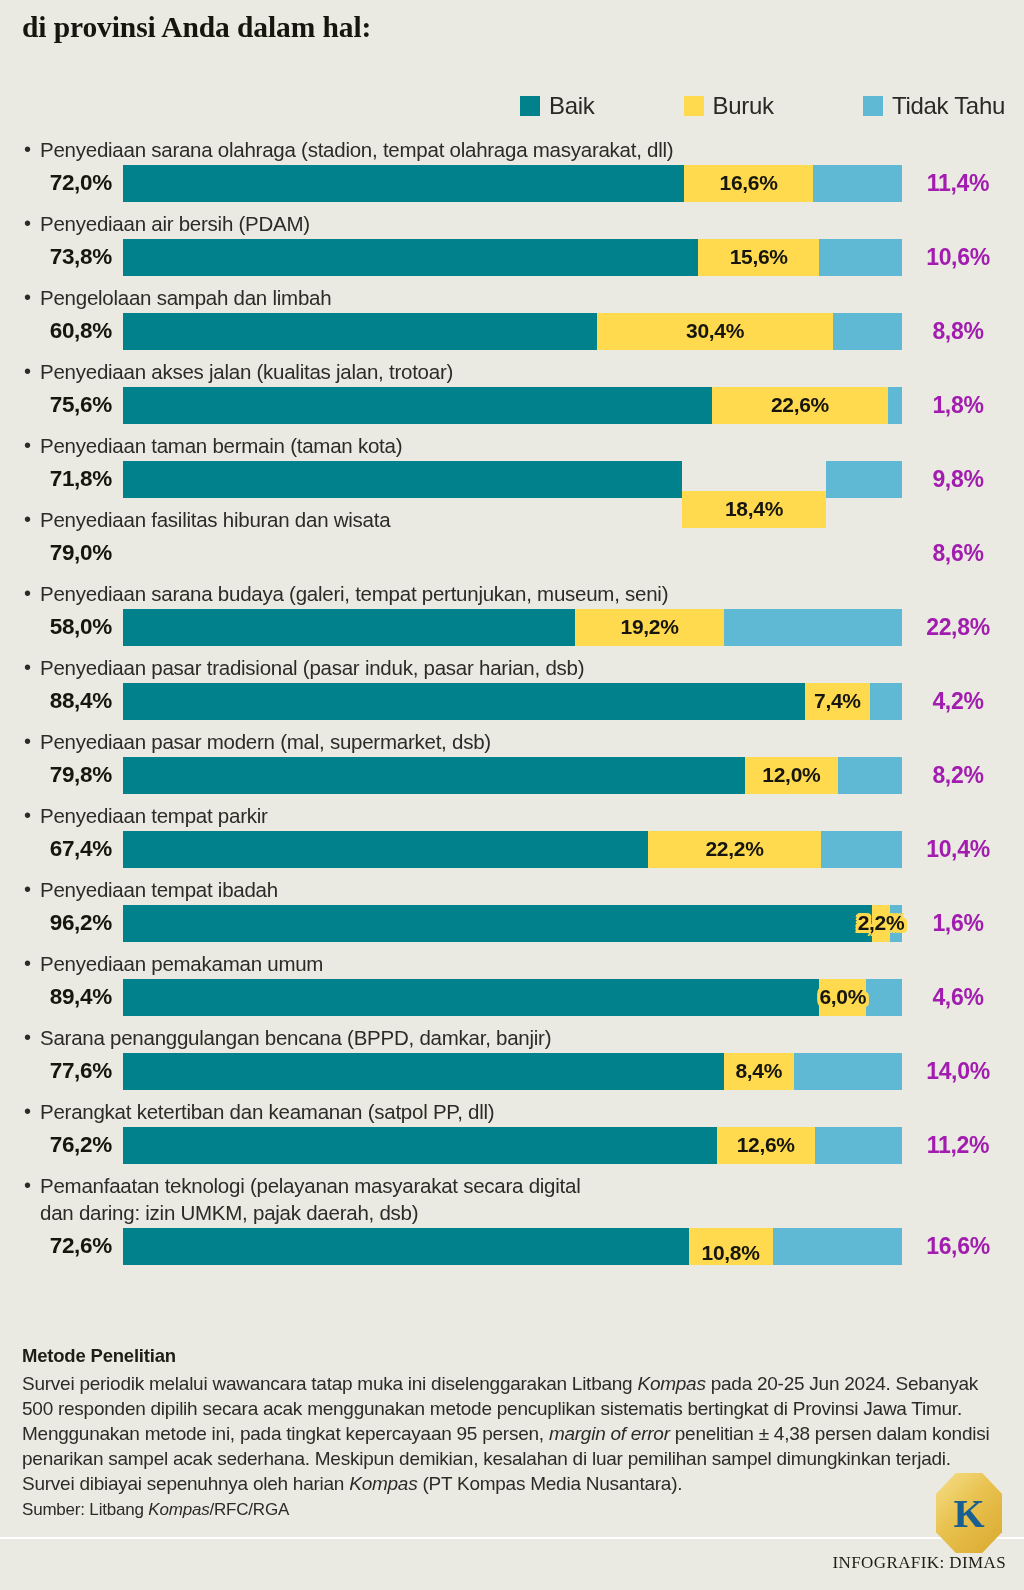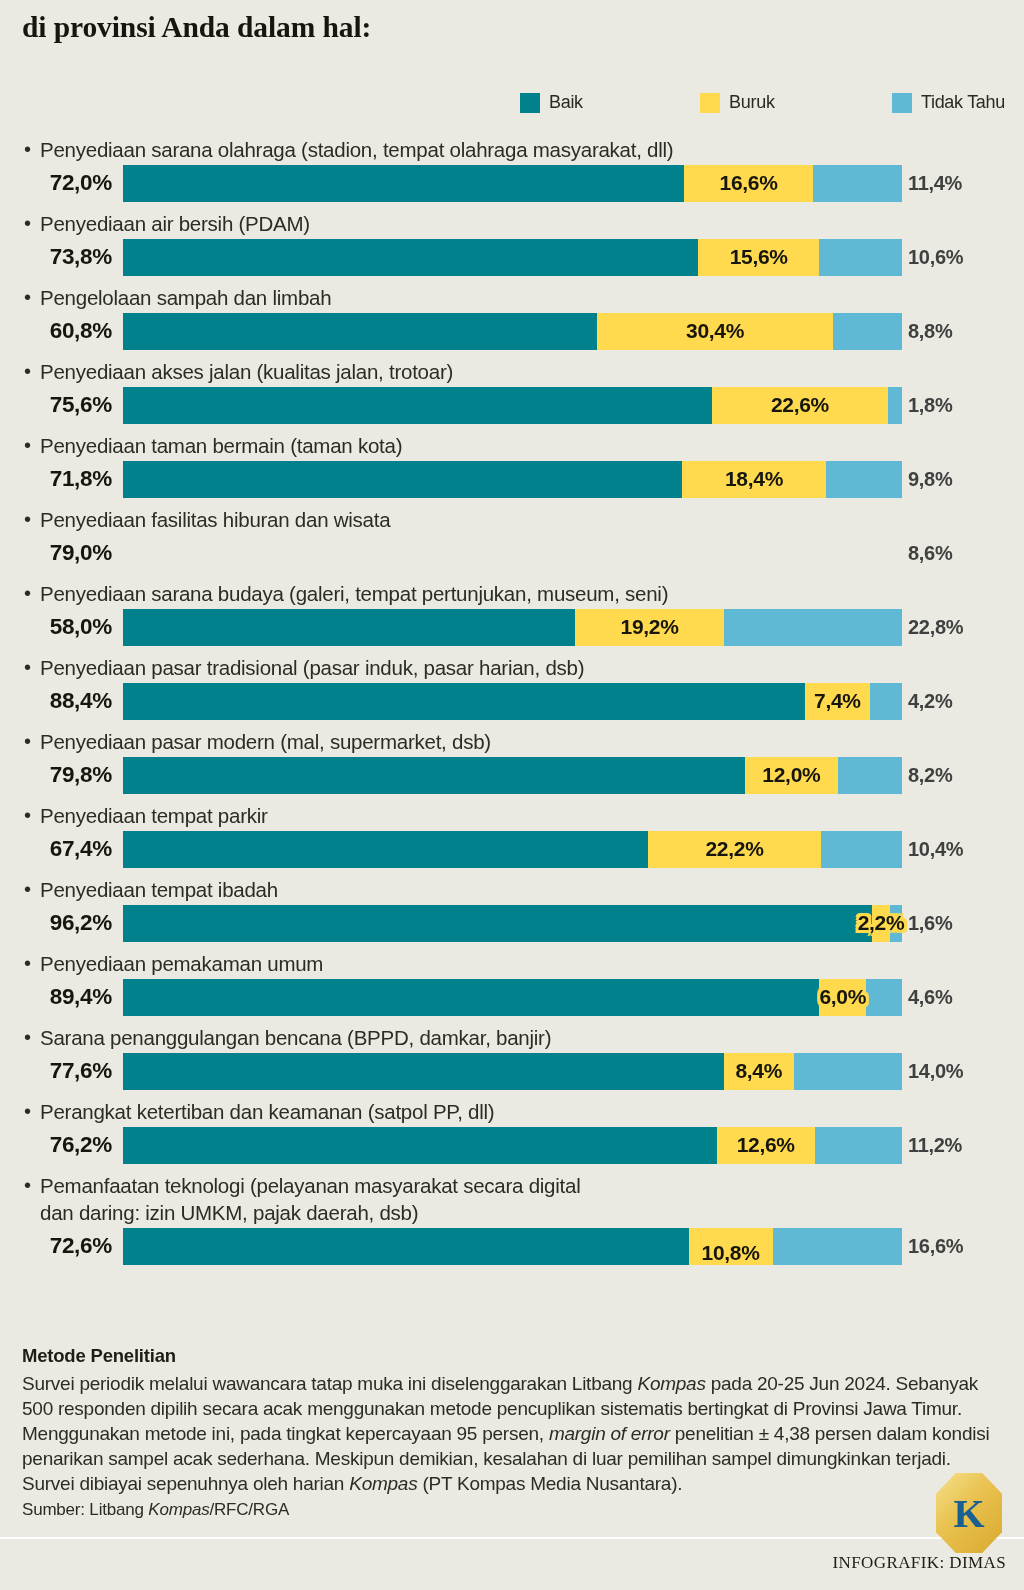--- a/index.html
+++ b/index.html
@@ -47,21 +47,21 @@
     display: flex;
     align-items: center;
     gap: 9px;
   }
   .legend-swatch {
     width: 20px;
     height: 20px;
     display: block;
   }
   .legend-label {
-    font-size: 18px;
+    font-size: 24px;
     color: #2a2a24;
     font-family: "Liberation Sans", sans-serif;
     letter-spacing: -0.3px;
     white-space: nowrap;
   }
 
   
   #rows {
     position: absolute;
     left: 0;
@@ -137,24 +137,24 @@
       -2px  2px 0 #ffda4e,  2px  2px 0 #ffda4e,
       -3px  0   0 #ffda4e,  3px  0   0 #ffda4e,
        0   -3px 0 #ffda4e,  0    3px 0 #ffda4e,
       -3px -3px 0 #ffda4e,  3px -3px 0 #ffda4e,
       -3px  3px 0 #ffda4e,  3px  3px 0 #ffda4e;
   }
   .right-pct {
     position: absolute;
     left: 908px;
     width: 100px;
-    text-align: left;
-    font-size: 20px;
-    font-weight: bold;
-    color: #404040;
+    text-align: center;
+    font-size: 23px;
+    font-weight: bold;
+    color: #a21caf;
     letter-spacing: -0.3px;
   }
 
   
   #footer {
     position: absolute;
     left: 0;
     top: 1345px;
     width: 1024px;
   }
@@ -310,21 +310,21 @@
           </div>
           <div class="right-pct">1,8%</div>
         </div>
       </div>
       <div class="row">
         <div class="row-label"><span class="bullet">•</span><span class="lbl-text">Penyediaan taman bermain (taman kota)</span></div>
         <div class="bar-line">
           <div class="left-pct">71,8%</div>
           <div class="bar">
             <div class="seg seg-baik" style="width: 559.322px;"></div>
-            <div class="seg seg-buruk" style="width: 143.336px;">
+            <div class="seg seg-buruk" style="width: 143.336px; margin-top: 30px;">
               <span class="seg-pct">18,4%</span>
             </div>
             <div class="seg seg-tdk" style="width: 76.342px;"></div>
           </div>
           <div class="right-pct">9,8%</div>
         </div>
       </div>
       <div class="row">
         <div class="row-label"><span class="bullet">•</span><span class="lbl-text">Penyediaan fasilitas hiburan dan wisata</span></div>
         <div class="bar-line">

